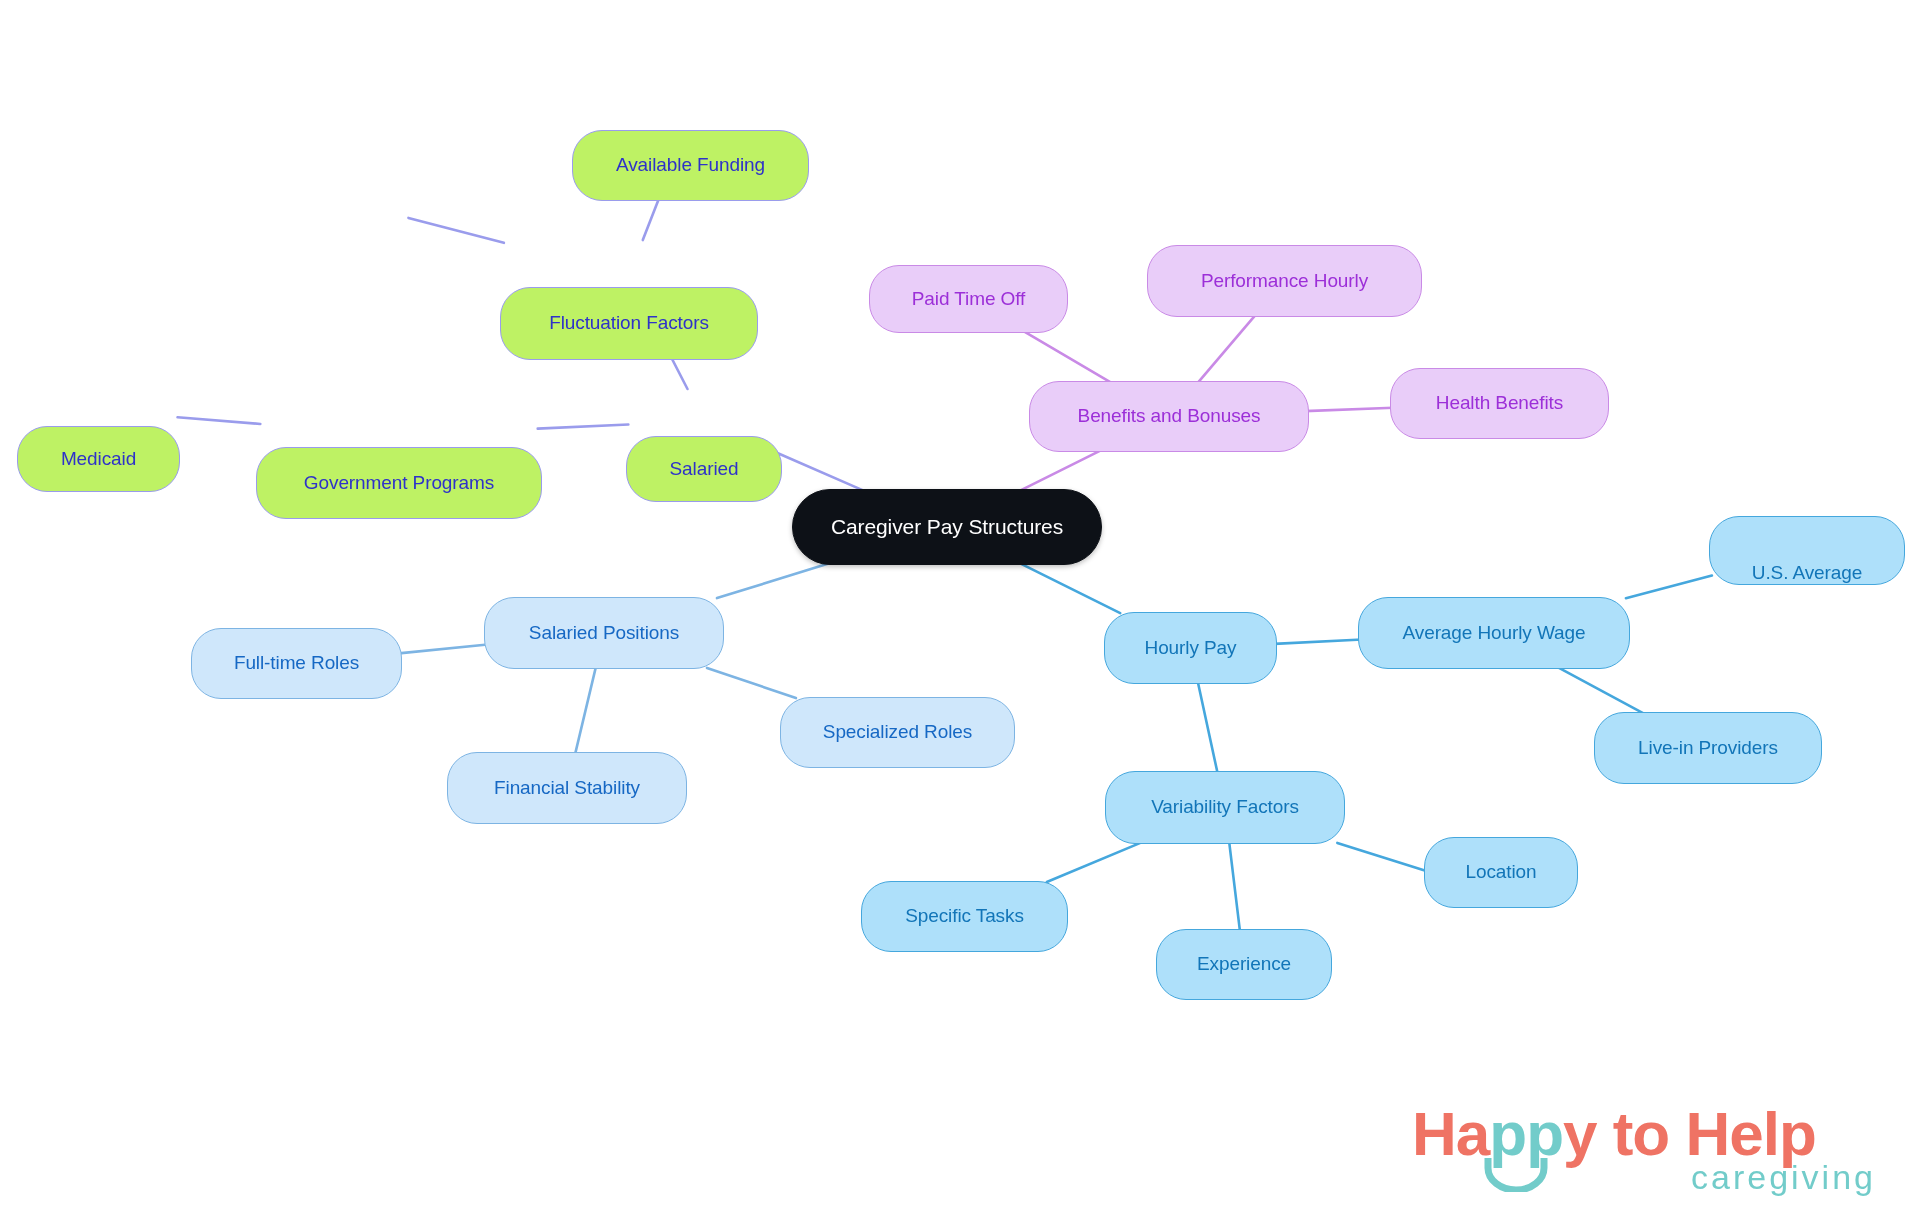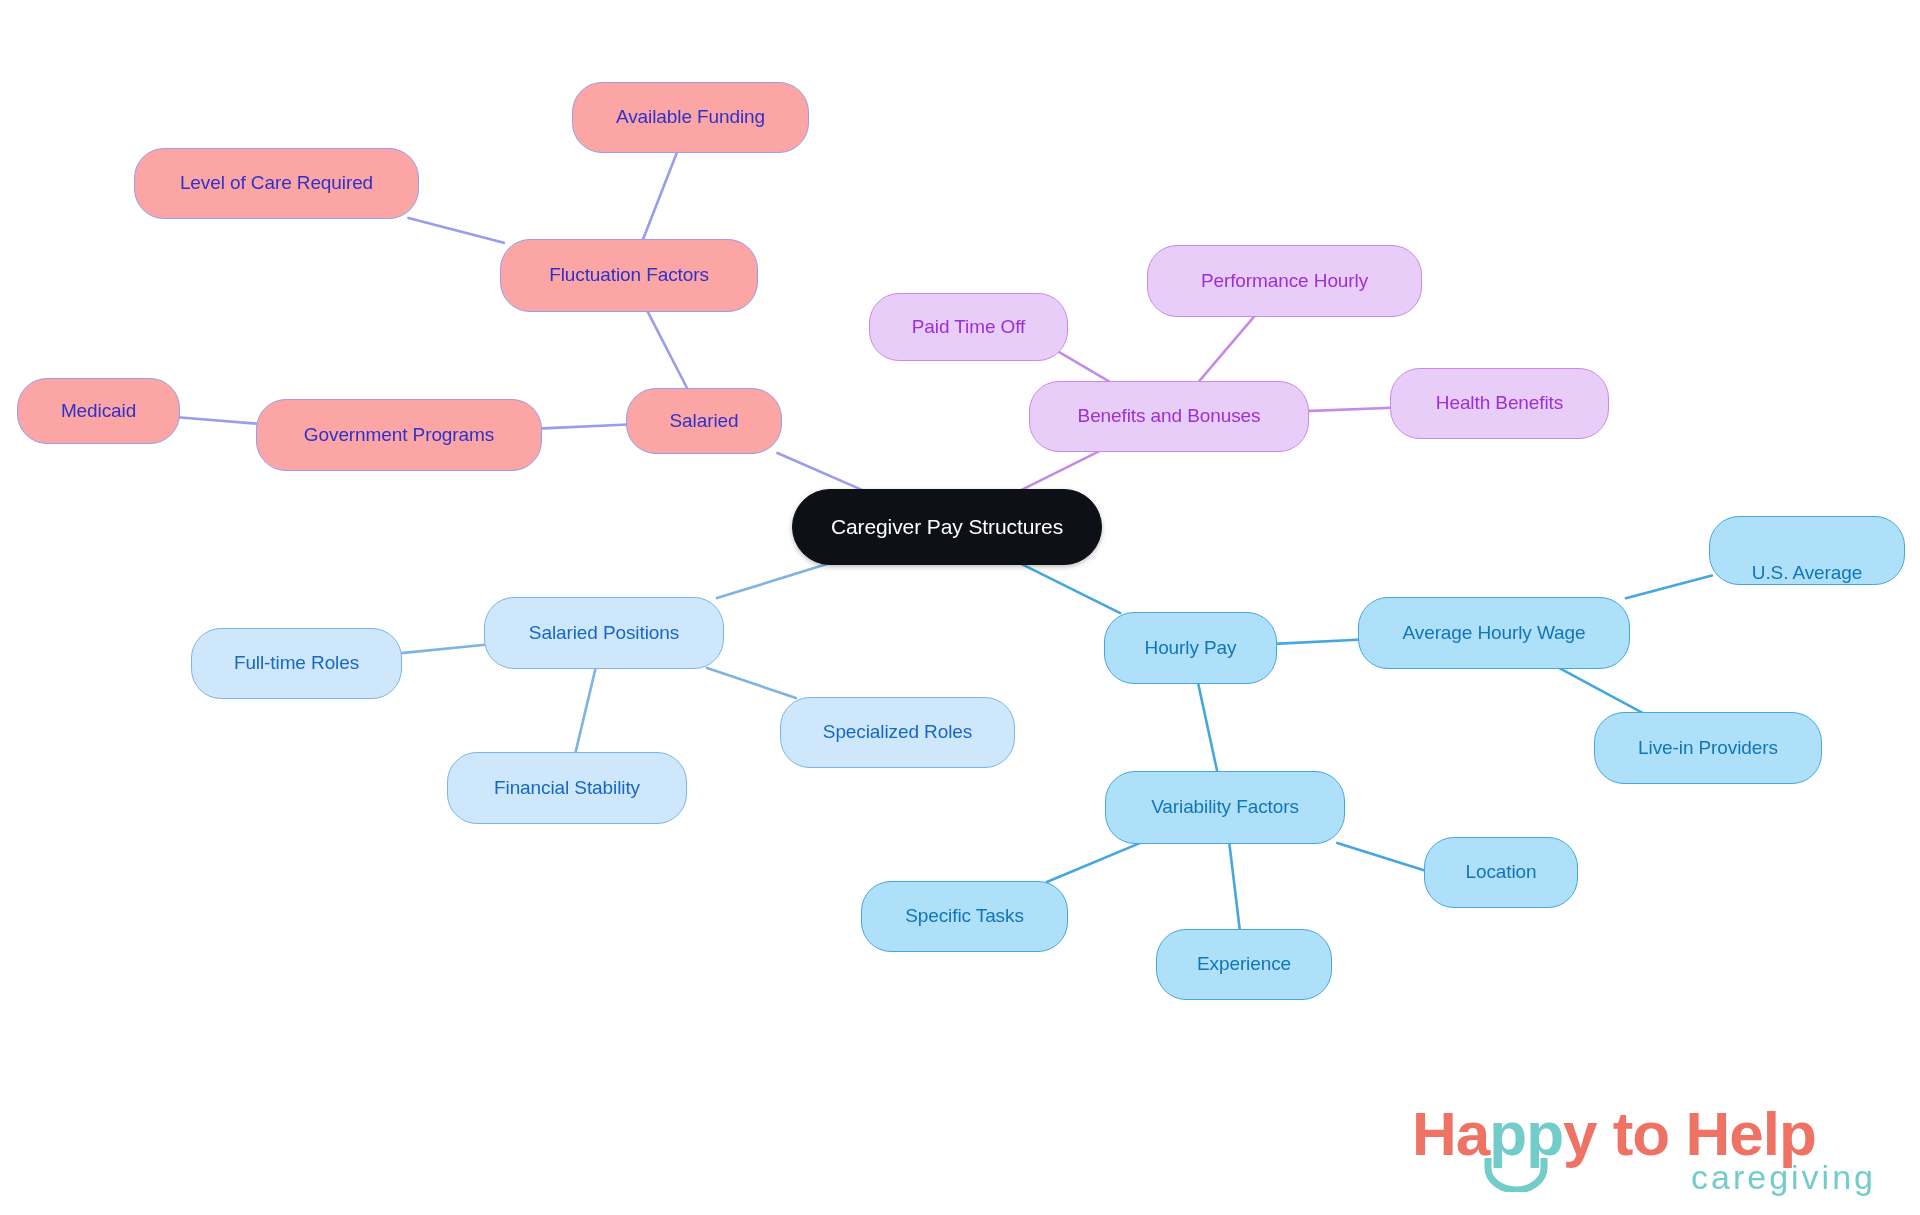--- a/index.html
+++ b/index.html
@@ -43,25 +43,26 @@
   }
   .node.root {
     background: #0d1117;
     border-color: #0d1117;
     color: #ffffff;
     border-radius: 38px;
     font-size: 21px;
     box-shadow: 0 2px 5px rgba(0,0,0,0.25);
   }
   .node.purple {
-    background: #fca5a5;
+    background: #bef264;
     border-color: #9a9cec;
     color: #2e32c9;
     border-radius: 30px;
     font-size: 19px;
+    margin-top: 48px;
   }
   .node.pink {
     background: #e9cdf9;
     border-color: #c98ae6;
     color: #9c2fd8;
     border-radius: 30px;
     font-size: 19px;
   }
   .node.paleblue {
     background: #cfe7fb;
@@ -151,30 +152,27 @@
     </div>
     <div class="node purple" style="left: 256px; top: 399px; width: 286px; height: 72px;">
       <span>Government Programs</span>
     </div>
     <div class="node purple" style="left: 17px; top: 378px; width: 163px; height: 66px;">
       <span>Medicaid</span>
     </div>
     <div class="node purple" style="left: 500px; top: 239px; width: 258px; height: 73px;">
       <span>Fluctuation Factors</span>
     </div>
-    <div class="node purple" style="left: 134px; top: 148px; width: 285px; height: 71px;">
-      <span>Level of Care Required</span>
-    </div>
     <div class="node purple" style="left: 572px; top: 82px; width: 237px; height: 71px;">
       <span>Available Funding</span>
     </div>
     <div class="node pink" style="left: 1029px; top: 381px; width: 280px; height: 71px;">
       <span>Benefits and Bonuses</span>
     </div>
-    <div class="node pink" style="left: 869px; top: 265px; width: 199px; height: 68px; margin-top: 28px;">
+    <div class="node pink" style="left: 869px; top: 265px; width: 199px; height: 68px;">
       <span>Paid Time Off</span>
     </div>
     <div class="node pink" style="left: 1147px; top: 245px; width: 275px; height: 72px;">
       <span>Performance Hourly</span>
     </div>
     <div class="node pink" style="left: 1390px; top: 368px; width: 219px; height: 71px;">
       <span>Health Benefits</span>
     </div>
     <div class="node paleblue" style="left: 484px; top: 597px; width: 240px; height: 72px;">
       <span>Salaried Positions</span>

